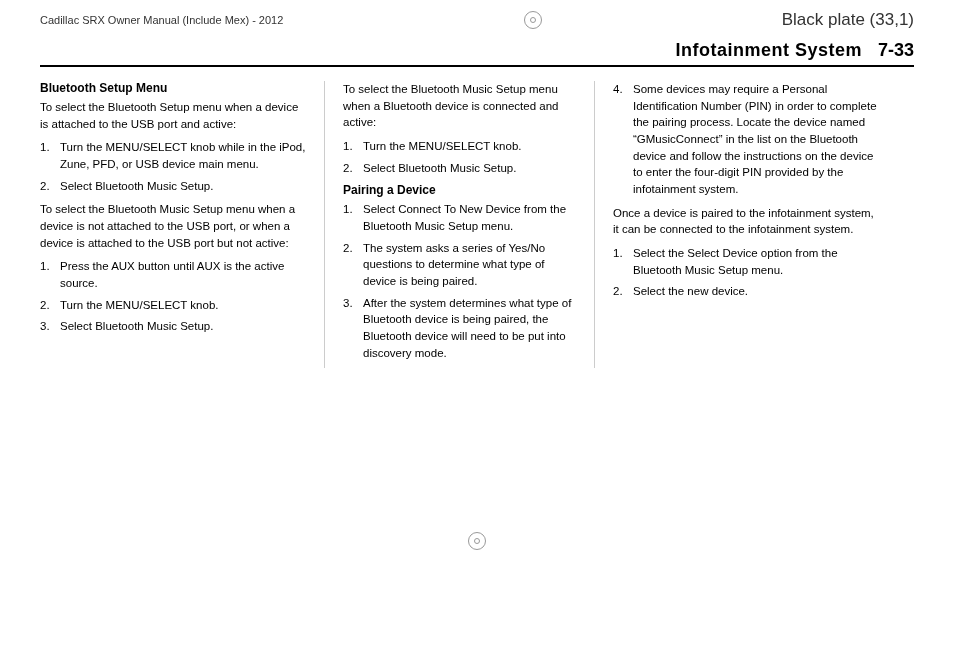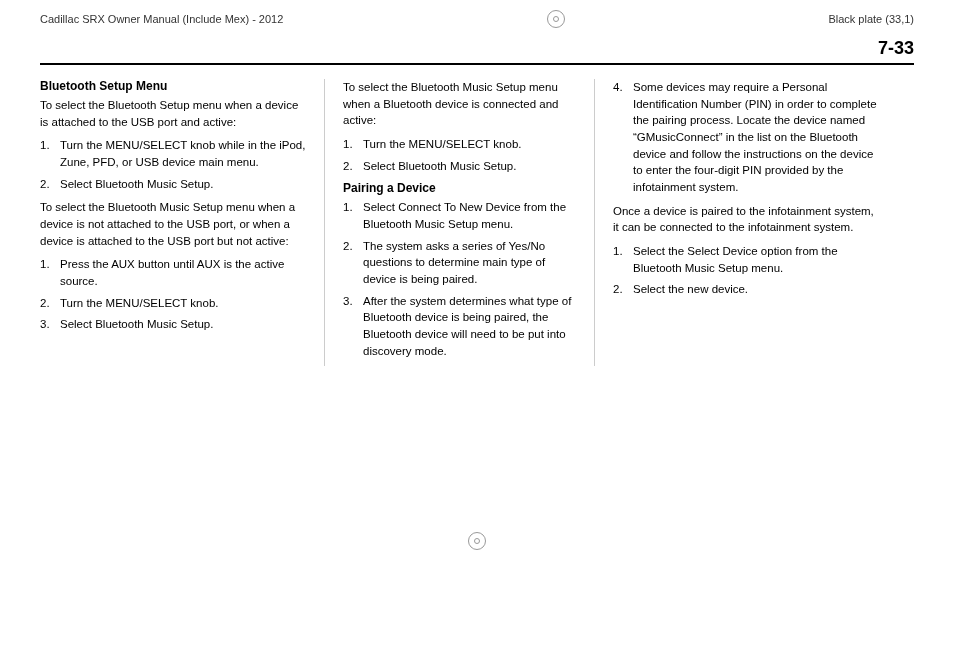--- a/index.html
+++ b/index.html
@@ -56,21 +56,21 @@
     }
 
     .header-circle-inner {
       width: 6px;
       height: 6px;
       border-radius: 50%;
       border: 1px solid #999;
     }
 
     .header-right {
-      font-size: 11px;
+      font-size: 17px;
       color: #333;
     }
 
     
     .section-title-bar {
       display: flex;
       justify-content: flex-end;
       align-items: baseline;
       border-bottom: 2px solid #000;
       padding-bottom: 4px;
@@ -183,20 +183,21 @@
     <span class="header-left">Cadillac SRX Owner Manual (Include Mex) - 2012</span>
     <div class="header-center">
       <div class="header-circle">
         <div class="header-circle-inner"></div>
       </div>
     </div>
     <span class="header-right">Black plate (33,1)</span>
   </div>
 
   <div class="section-title-bar">
+    <span class="section-title">Infotainment System</span>
     <span class="section-page-num">7-33</span>
   </div>
 
   <div class="content-area">
 
     <div class="col-left">
       <div class="bold-heading">Bluetooth Setup Menu</div>
       <p class="para">To select the Bluetooth Setup menu when a device is attached to the USB port and active:</p>
       <ol class="numbered-list">
       <li>
@@ -238,21 +239,21 @@
           </li>
         </ol>
       <div class="bold-heading">Pairing a Device</div>
       <ol class="numbered-list">
       <li>
             <span class="list-num">1.</span>
             <span class="list-text">Select Connect To New Device from the Bluetooth Music Setup menu.</span>
           </li>
           <li>
             <span class="list-num">2.</span>
-            <span class="list-text">The system asks a series of Yes/No questions to determine main type of device is being paired.</span>
+            <span class="list-text">The system asks a series of Yes/No questions to determine what type of device is being paired.</span>
           </li>
           <li>
             <span class="list-num">3.</span>
             <span class="list-text">After the system determines what type of Bluetooth device is being paired, the Bluetooth device will need to be put into discovery mode.</span>
           </li>
         </ol>
     </div>
 
     <div class="col-right">
       <ol class="numbered-list">

